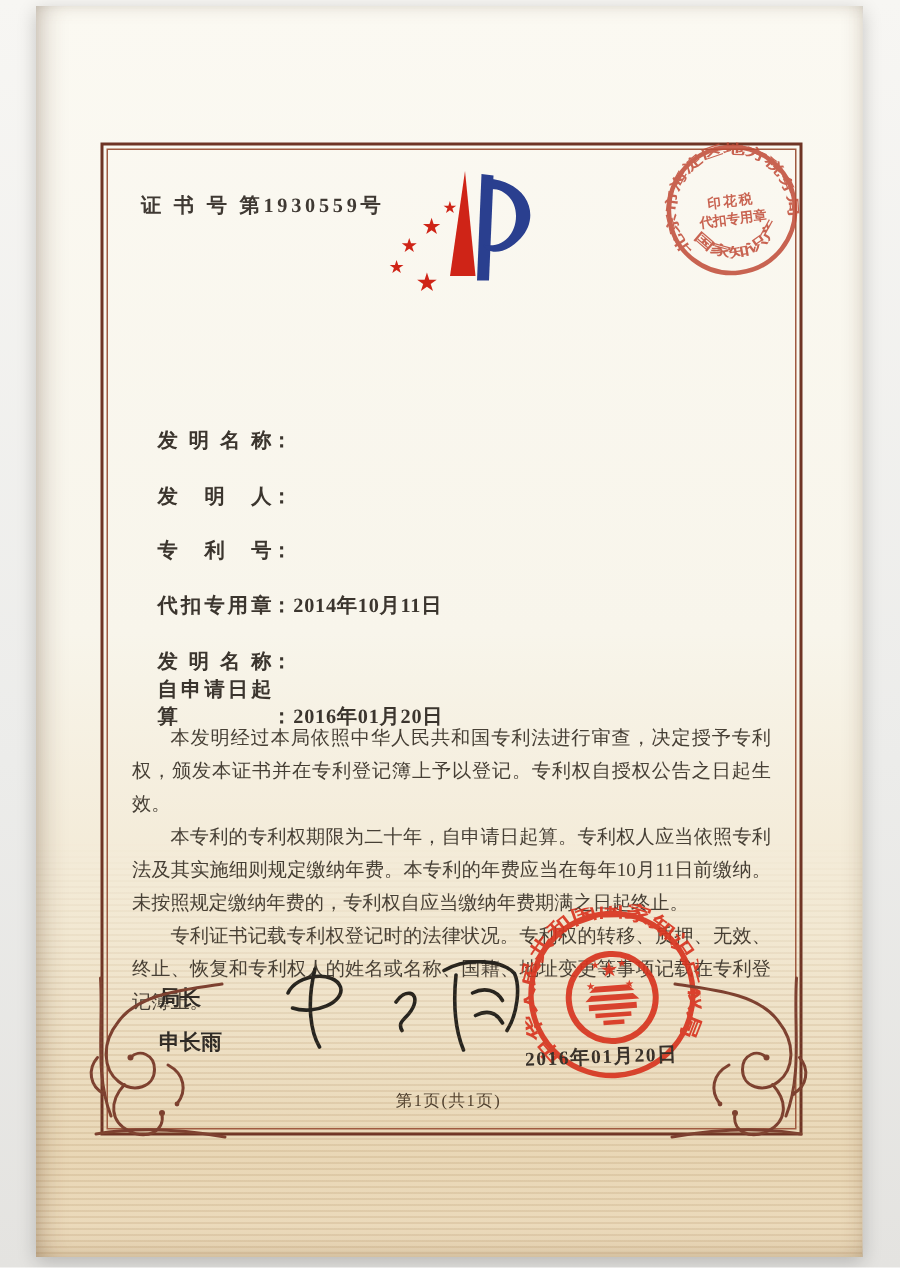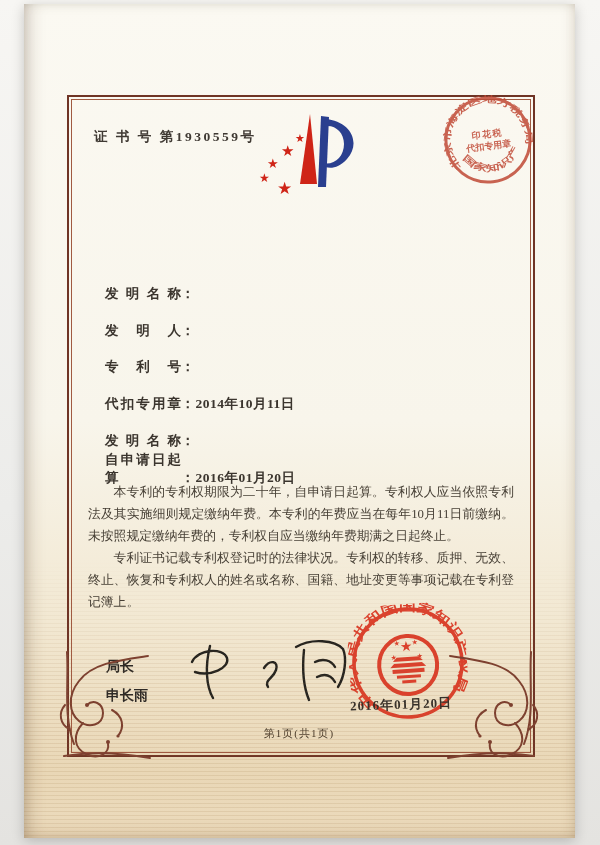--- a/index.html
+++ b/index.html
@@ -94,20 +94,21 @@
         <span class="fcolon">：</span>
     </div>
     <div class="frow">
       <span class="flabel">自申请日起算</span>
         <span class="fcolon">：</span>
         <span class="fvalue">2016年01月20日</span>
     </div>
   </div>
 
   <div class="bodytext">
+    <p>本发明经过本局依照中华人民共和国专利法进行审查，决定授予专利权，颁发本证书并在专利登记簿上予以登记。专利权自授权公告之日起生效。</p>
     <p>本专利的专利权期限为二十年，自申请日起算。专利权人应当依照专利法及其实施细则规定缴纳年费。本专利的年费应当在每年10月11日前缴纳。未按照规定缴纳年费的，专利权自应当缴纳年费期满之日起终止。</p>
     <p>专利证书记载专利权登记时的法律状况。专利权的转移、质押、无效、终止、恢复和专利权人的姓名或名称、国籍、地址变更等事项记载在专利登记簿上。</p>
   </div>
 
   <div class="signblock">
     <div>局长</div>
     <div>申长雨</div>
   </div>
 
   <svg class="signature-svg" width="200" height="78" viewBox="0 0 200 78">

